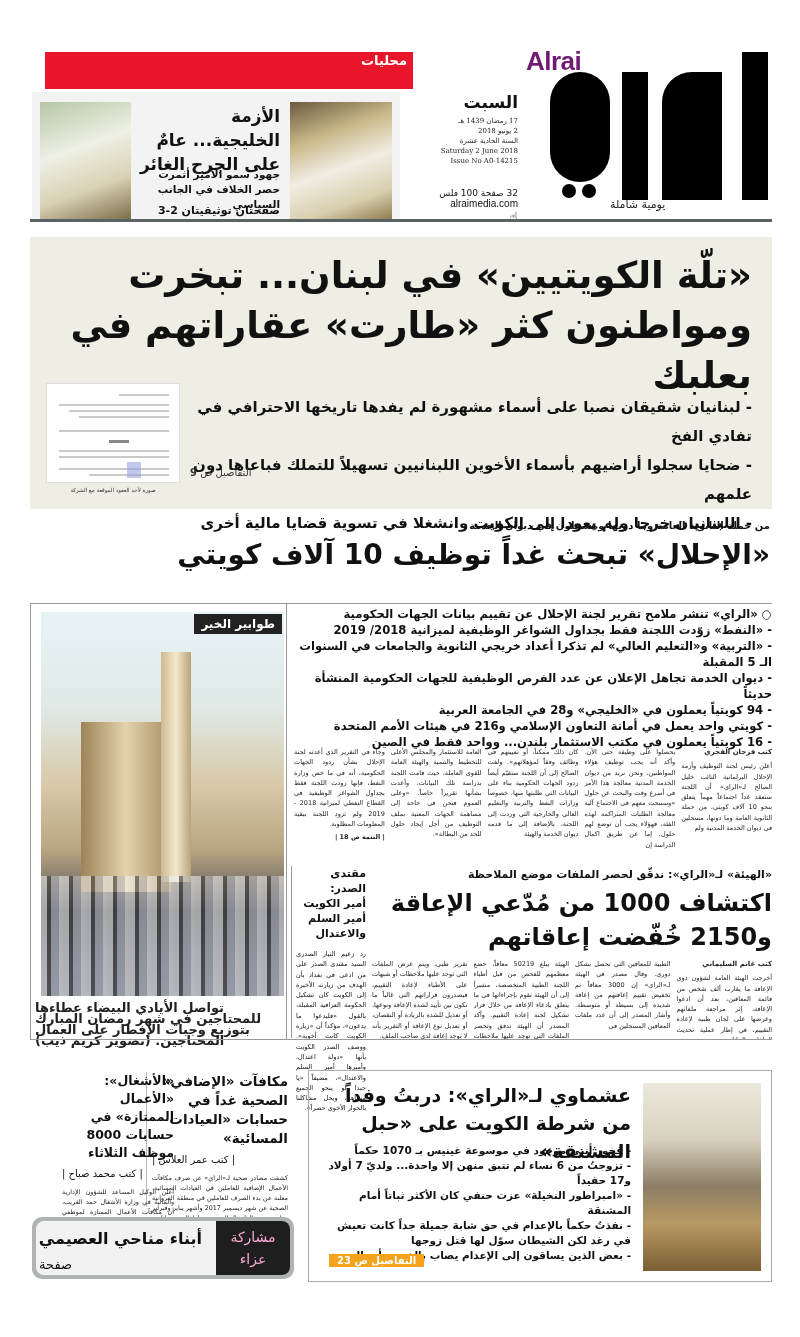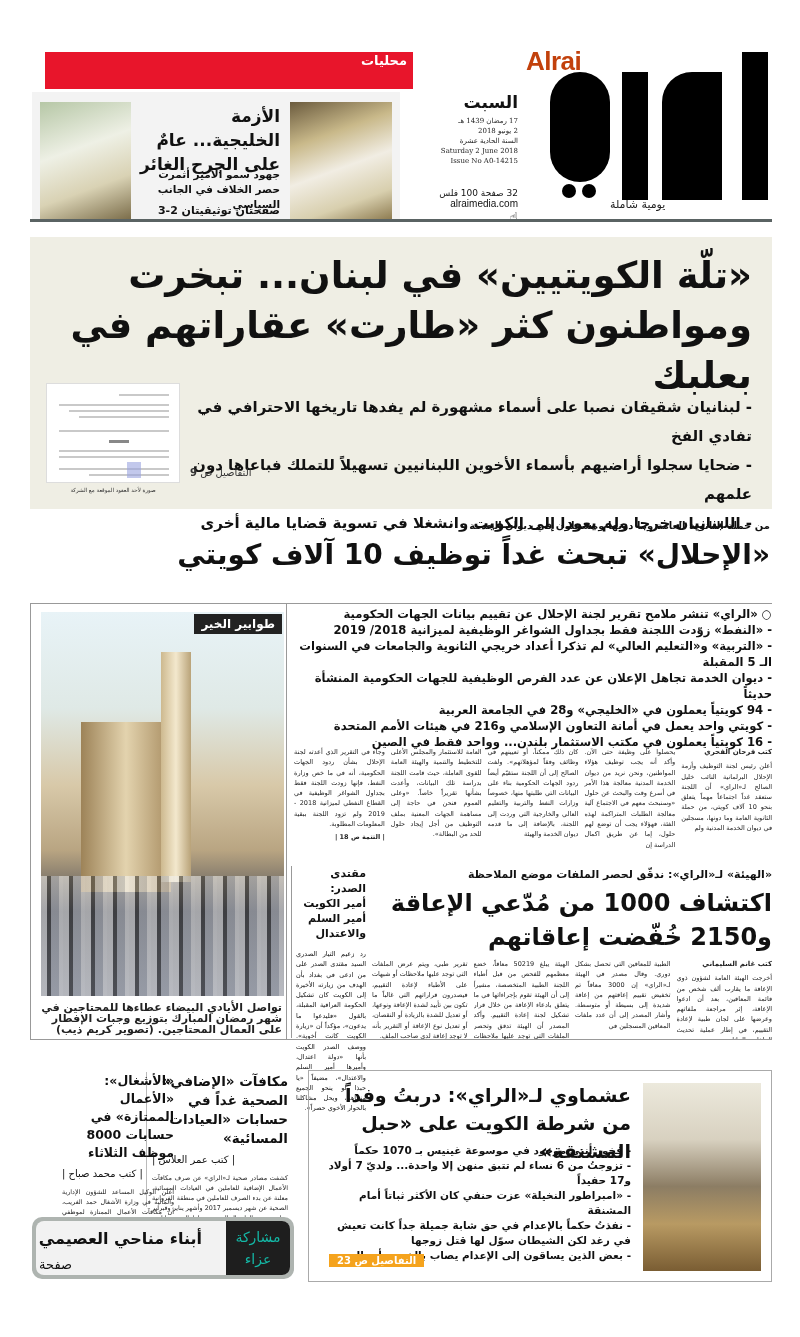--- a/index.html
+++ b/index.html
@@ -13,21 +13,21 @@
   .section-bar span { position: absolute; right: 6px; top: 1px; color: #fff; font-size: 13px; font-weight: bold; }
 
   .promo { left: 32px; top: 92px; width: 368px; height: 130px; background: #f3f3f3; }
   .promo-photo { position: absolute; top: 10px; height: 117px; background: linear-gradient(160deg, #6b5b3e 0%, #c9b98a 30%, #f1ede3 55%, #d8cfae 80%, #8f7d52 100%); }
   .promo-photo.right { right: 8px; width: 102px; }
   .promo-photo.left { left: 8px; width: 91px; background: linear-gradient(160deg, #b6c7a6 0%, #eef0e5 40%, #d9d2b4 70%, #7c6e4b 100%); }
   .promo-title { position: absolute; right: 120px; top: 12px; width: 142px; font-size: 17px; line-height: 24px; font-weight: bold; text-align: right; }
   .promo-sub { position: absolute; right: 120px; top: 75px; width: 142px; font-size: 10.5px; line-height: 15px; font-weight: bold; text-align: right; }
   .promo-pages { position: absolute; right: 120px; top: 112px; font-size: 11px; font-weight: bold; }
 
-  .logo-en { left: 526px; top: 46px; font-family: "Liberation Sans", sans-serif; font-weight: bold; font-size: 26px; color: #c2410c; direction: ltr; letter-spacing: -0.5px; }
+  .logo-en { left: 526px; top: 46px; font-family: "Liberation Sans", sans-serif; font-weight: bold; font-size: 26px; color: #701a75; direction: ltr; letter-spacing: -0.5px; }
   .logo-ar { left: 536px; top: 52px; width: 240px; height: 150px; }
   .logo-bar { position: absolute; background: #000; border-radius: 0 0 18px 18px; }
   .logo-tag { left: 610px; top: 198px; font-size: 11px; letter-spacing: 4px; color: #222; }
 
   .dateblock { left: 418px; top: 92px; width: 100px; text-align: right; }
   .day-name { font-size: 17px; font-weight: 900; line-height: 20px; }
   .date-lines { margin-top: 4px; font-family: "DejaVu Serif", serif; font-size: 7px; line-height: 10px; color: #222; }
   .price { margin-top: 22px; font-size: 9px; }
   .site { font-family: "Liberation Sans", sans-serif; font-size: 10px; direction: ltr; text-align: right; }
   .hand-icon { font-size: 14px; text-align: right; }
@@ -49,21 +49,21 @@
   .headline2 { right: 30px; top: 538px; font-size: 28px; font-weight: 900; white-space: nowrap; }
 
   .box2 { left: 30px; top: 603px; width: 742px; height: 436px; border-top: 1px solid #999; }
   .photo-col { position: absolute; left: 0; top: 0; width: 257px; height: 436px; border-left: 1px solid #999; border-right: 1px solid #999; }
   .photo-mosque { position: absolute; left: 10px; top: 8px; width: 243px; height: 384px; background:
     linear-gradient(180deg, #e8f3f7 0%, #dfe9e6 25%, #d8c9a9 45%, #b9a582 62%, #4b4d55 78%, #6d7280 100%); overflow: hidden; }
   .minaret { position: absolute; left: 120px; top: 40px; width: 30px; height: 230px; background: linear-gradient(90deg, #cdb98f, #f3e8cd, #b9a379); }
   .dome-block { position: absolute; left: 40px; top: 110px; width: 90px; height: 170px; background: linear-gradient(90deg, #9d8358, #e3d3ae, #a88d61); }
   .crowd { position: absolute; left: 0; bottom: 0; width: 100%; height: 120px; background: repeating-linear-gradient(90deg, #eee 0 6px, #333 6px 10px, #b8bcc4 10px 18px, #f5f5f5 18px 22px); opacity: 0.55; }
   .photo-tag { position: absolute; right: 4px; top: 10px; background: #222; color: #fff; font-size: 12px; font-weight: bold; padding: 3px 7px; }
-  .photo-caption { position: absolute; right: 4px; top: 398px; width: 247px; font-size: 11px; line-height: 11px; font-weight: bold; text-align: right; color: #222; }
+  .photo-caption { position: absolute; right: 4px; top: 398px; width: 247px; font-size: 13px; line-height: 11px; font-weight: bold; text-align: left; color: #222; }
 
   .bullets2 { position: absolute; right: 0; top: 2px; width: 480px; font-size: 11.6px; line-height: 16px; font-weight: bold; text-align: right; }
 
   .cols { position: absolute; right: 0; top: 143px; width: 478px; height: 112px; display: flex; flex-direction: row; gap: 6px; }
   .col { flex: 1; font-size: 6.5px; line-height: 10.3px; text-align: justify; color: #222; overflow: hidden; }
   .byline { font-weight: bold; font-size: 7px; margin-bottom: 4px; }
   .cont { font-size: 6.5px; font-weight: bold; margin-top: 3px; }
 
   .sadr { position: absolute; left: 261px; top: 262px; width: 75px; height: 172px; border-left: 1px solid #999; padding-left: 4px; text-align: right; }
   .sadr-title { font-size: 11px; line-height: 15px; font-weight: bold; }
@@ -85,21 +85,21 @@
   .mid-story { left: 152px; top: 1072px; width: 136px; }
   .side-story { left: 30px; top: 1072px; width: 112px; margin-left: 32px; }
   .vsep { background: #bbb; width: 1px; }
   .story-title { font-size: 13.5px; line-height: 19px; font-weight: 900; text-align: right; }
   .story-byline { margin-top: 6px; font-size: 10px; text-align: left; }
   .story-body { margin-top: 8px; font-size: 6.4px; line-height: 10px; text-align: justify; color: #222; }
   .story-cont { margin-top: 4px; font-size: 6.5px; font-weight: bold; text-align: right; }
 
   .condolence { left: 32px; top: 1217px; width: 262px; height: 62px; background: #aeb4b0; border-radius: 10px; padding: 4px; }
   .cond-inner { position: absolute; left: 4px; top: 4px; width: 254px; height: 54px; background: #f2f2f2; border-radius: 8px; overflow: hidden; }
-  .cond-dark { position: absolute; right: 0; top: 0; width: 64px; height: 54px; background: #1e1e1e; color: #14b8a6; text-align: center; font-size: 14px; line-height: 22px; padding-top: 5px; }
+  .cond-dark { position: absolute; right: 0; top: 0; width: 74px; height: 54px; background: #1e1e1e; color: #f9a8d4; text-align: center; font-size: 14px; line-height: 22px; padding-top: 5px; }
   .cond-name { position: absolute; right: 88px; top: 8px; font-size: 16px; font-weight: bold; }
   .cond-page { position: absolute; right: 218px; top: 36px; font-size: 13px; }
 </style>
 </head>
 <body>
 
 <div class="abs section-bar">
   <span>محليات</span>
 </div>
 

